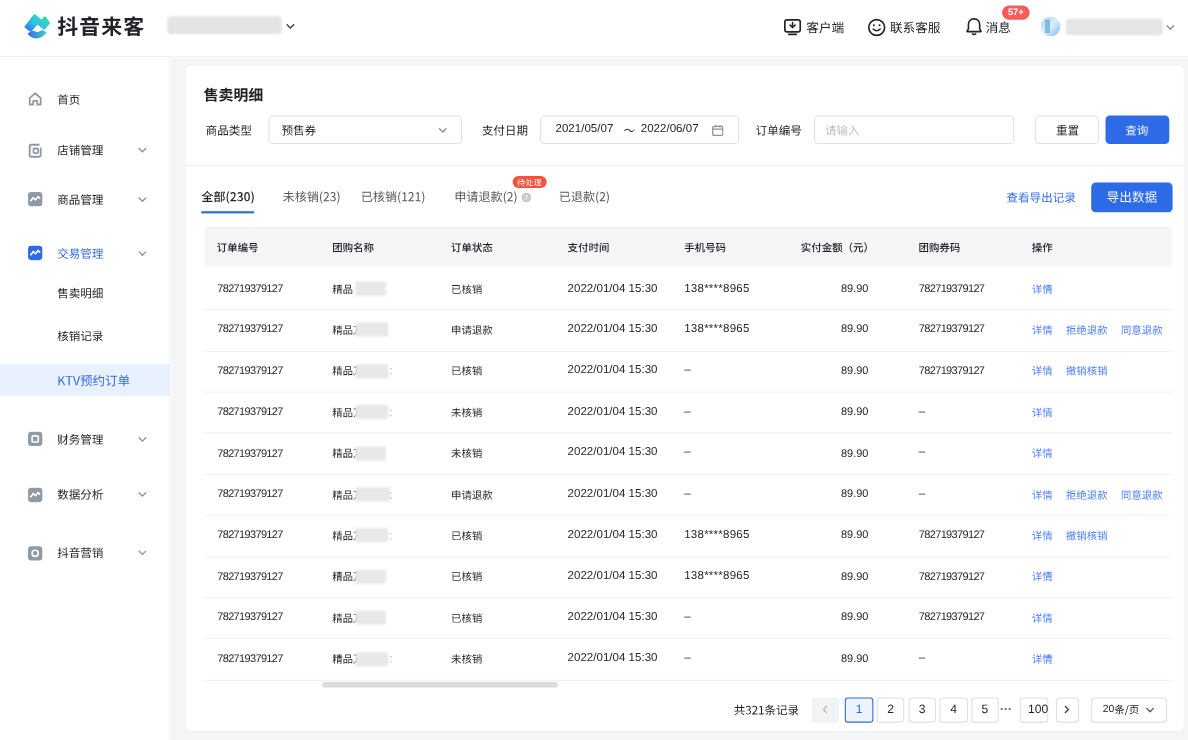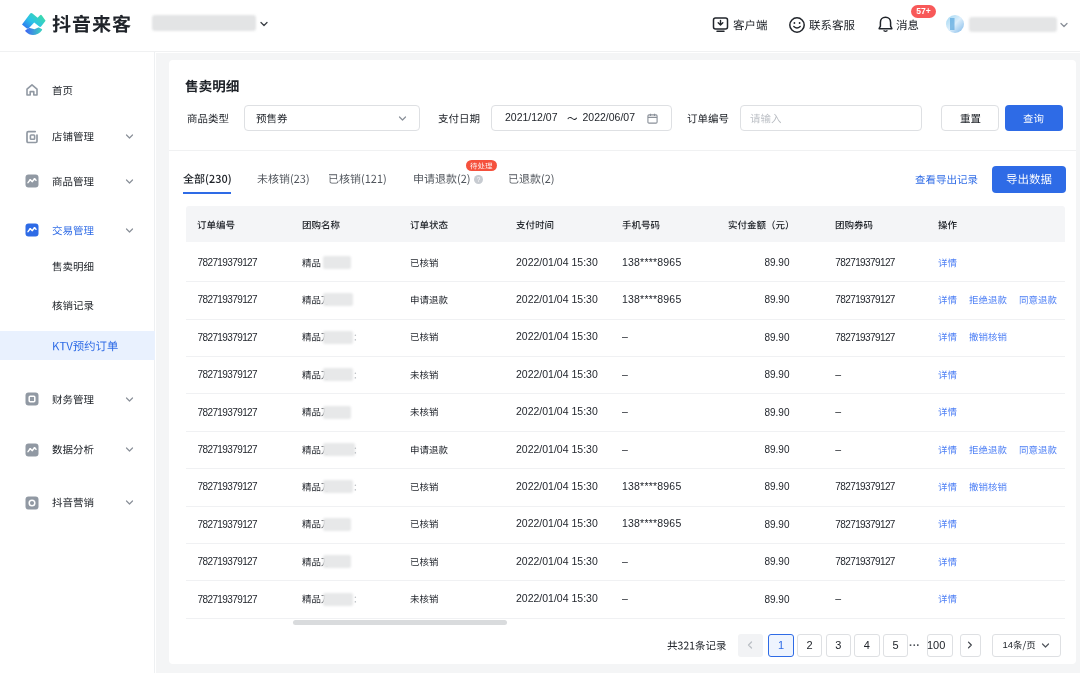--- a/index.html
+++ b/index.html
@@ -349,21 +349,21 @@
 <svg class="ab" style="left:398.0px;top:113.5px" width="9" height="9" viewBox="0 0 9 9">
     <path d="M1.5 3 L4.5 6 L7.5 3" fill="none" stroke="#8a9099" stroke-width="1.2" stroke-linecap="round" stroke-linejoin="round"></path>
   </svg>
 <svg class="z" style="left:437.5px;top:112.5px;width:42.00px;height:12.18px;" viewBox="0 -90 400 116" fill="#21252b">
     <use href="#gr652f" x="0"></use>
     <use href="#gr4ed8" x="100"></use>
     <use href="#gr65e5" x="200"></use>
     <use href="#gr671f" x="300"></use>
   </svg>
 <div class="ab" style="left:491px;top:105px;width:181px;height:26px;border:1px solid #dee0e3;border-radius:4px;background:#fff"></div>
-<div class="en" style="left:505.0px;top:110.1px;line-height:15.8px;font-size:10.5px;color:#21252b;font-weight:400;letter-spacing:0.00px;">2021/12/07</div>
+<div class="en" style="left:505.0px;top:110.1px;line-height:15.8px;font-size:10.5px;color:#21252b;font-weight:400;letter-spacing:0.00px;">2021/05/07</div>
 <svg class="z" style="left:566.5px;top:112.5px;width:10.50px;height:12.18px;" viewBox="0 -90 100 116" fill="#21252b">
     <use href="#grff5e" x="0"></use>
   </svg>
 <div class="en" style="left:582.5px;top:110.1px;line-height:15.8px;font-size:10.5px;color:#21252b;font-weight:400;letter-spacing:0.00px;">2022/06/07</div>
 <svg class="ab" style="left:647px;top:112.5px" width="11" height="11" viewBox="0 0 12 12">
 <rect x="1" y="2" width="10" height="9" rx="1.2" fill="none" stroke="#8a9099" stroke-width="1.2"></rect>
 <path d="M1 4.8 h10 M3.8 0.8 v2.4 M8.2 0.8 v2.4" stroke="#8a9099" stroke-width="1.2" fill="none"></path>
 </svg>
 <svg class="z" style="left:687.0px;top:112.5px;width:42.00px;height:12.18px;" viewBox="0 -90 400 116" fill="#21252b">
     <use href="#gr8ba2" x="0"></use>
@@ -790,26 +790,26 @@
 <div class="ab" style="left:796.9px;top:633.5px;width:25.5px;height:23px;background:#fff;border:1px solid #dee0e3;border-radius:3px"></div>
 <div class="en" style="top:636.8px;line-height:16.5px;font-size:11.0px;color:#21252b;font-weight:400;letter-spacing:0.00px;left:796.9px;width:25.5px;text-align:center;">2</div>
 <div class="ab" style="left:825.5px;top:633.5px;width:25.5px;height:23px;background:#fff;border:1px solid #dee0e3;border-radius:3px"></div>
 <div class="en" style="top:636.8px;line-height:16.5px;font-size:11.0px;color:#21252b;font-weight:400;letter-spacing:0.00px;left:825.5px;width:25.5px;text-align:center;">3</div>
 <div class="ab" style="left:854.1px;top:633.5px;width:25.5px;height:23px;background:#fff;border:1px solid #dee0e3;border-radius:3px"></div>
 <div class="en" style="top:636.8px;line-height:16.5px;font-size:11.0px;color:#21252b;font-weight:400;letter-spacing:0.00px;left:854.1px;width:25.5px;text-align:center;">4</div>
 <div class="ab" style="left:882.7px;top:633.5px;width:25.5px;height:23px;background:#fff;border:1px solid #dee0e3;border-radius:3px"></div>
 <div class="en" style="top:636.8px;line-height:16.5px;font-size:11.0px;color:#21252b;font-weight:400;letter-spacing:0.00px;left:882.7px;width:25.5px;text-align:center;">5</div>
 <div class="en" style="top:636.8px;line-height:16.5px;font-size:11.0px;color:#51565d;font-weight:700;letter-spacing:0.00px;width:20px;left:904.5px;text-align:center;">···</div>
 <div class="ab" style="left:926.9px;top:633.5px;width:26.0px;height:23px;background:#fff;border:1px solid #dee0e3;border-radius:3px"></div>
-<div class="en" style="top:636.8px;line-height:16.5px;font-size:11.0px;color:#21252b;font-weight:400;letter-spacing:0.00px;left:926.9px;width:26.0px;text-align:left;">100</div>
+<div class="en" style="top:636.8px;line-height:16.5px;font-size:11.0px;color:#21252b;font-weight:400;letter-spacing:0.00px;left:926.9px;width:26.0px;text-align:right;">100</div>
 <div class="ab" style="left:959.6px;top:633.5px;width:21.4px;height:23px;background:#fff;border:1px solid #dee0e3;border-radius:3px"></div>
 <svg class="ab" style="left:966px;top:640.0px" width="8" height="10" viewBox="0 0 8 10">
     <path d="M2.5 2.2 L5.3 5 L2.5 7.8" fill="none" stroke="#3c4047" stroke-width="1.2" stroke-linecap="round" stroke-linejoin="round"></path>
   </svg>
 <div class="ab" style="left:992.1px;top:633.5px;width:69px;height:23px;background:#fff;border:1px solid #dee0e3;border-radius:3px"></div>
-<div class="en" style="left:1002.4px;top:637.9px;line-height:14.2px;font-size:9.5px;color:#21252b;font-weight:400;letter-spacing:0.00px;">14</div>
+<div class="en" style="left:1002.4px;top:637.9px;line-height:14.2px;font-size:9.5px;color:#21252b;font-weight:400;letter-spacing:0.00px;">20</div>
 <svg class="z" style="left:1013.3px;top:640.1px;width:22.72px;height:11.02px;" viewBox="0 -90 239 116" fill="#21252b">
     <use href="#gr6761" x="0"></use>
     <use href="#gr2f" x="100"></use>
     <use href="#gr9875" x="139"></use>
   </svg>
 <svg class="ab" style="left:1041.0px;top:640.5px" width="9" height="9" viewBox="0 0 9 9">
     <path d="M1.5 3 L4.5 6 L7.5 3" fill="none" stroke="#51565d" stroke-width="1.2" stroke-linecap="round" stroke-linejoin="round"></path>
   </svg>
 </body></html>

